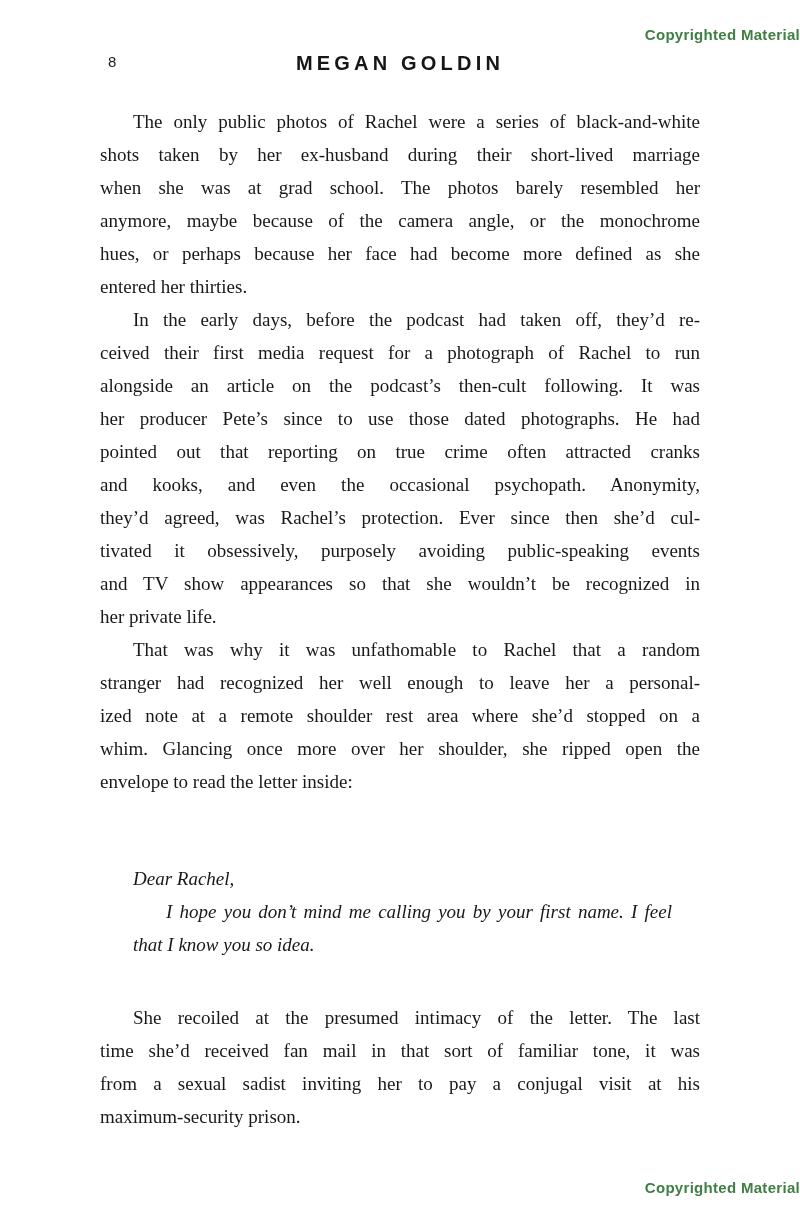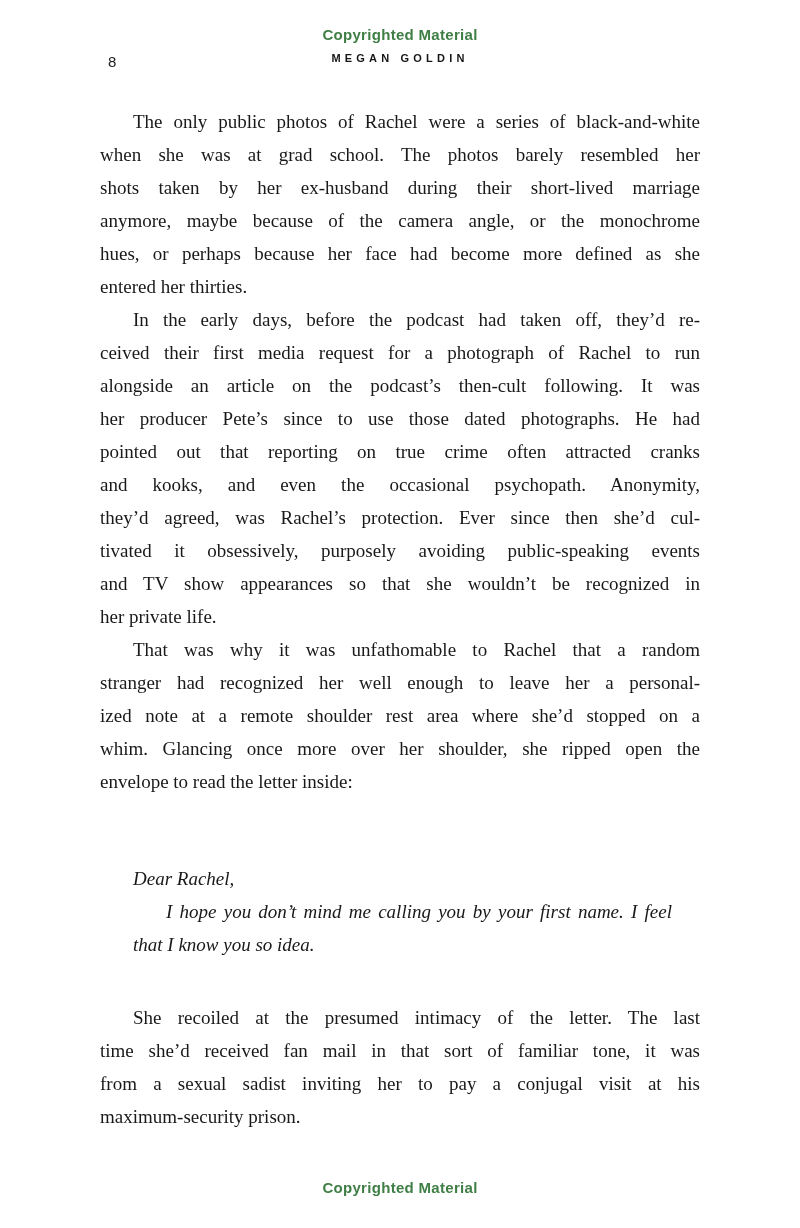--- a/index.html
+++ b/index.html
@@ -11,21 +11,21 @@
     position: relative;
     width: 800px;
     height: 1228px;
     background: #ffffff;
     overflow: hidden;
   }
   .copyright {
     position: absolute;
     left: 0;
     right: 0;
-    text-align: center;
+    text-align: right;
     font-family: "Liberation Sans", sans-serif;
     font-size: 15px;
     font-weight: 700;
     letter-spacing: 0.3px;
     color: var(--copyright-green, #3f7e44);
   }
   .copyright.top { top: 26px; }
   .copyright.bottom { top: 1179px; }
 
   .running-header {
@@ -41,21 +41,21 @@
     top: 1px;
     font-family: "Liberation Sans", sans-serif;
     font-size: 15px;
     font-weight: 400;
     color: #1c1c1c;
   }
   .author {
     display: block;
     text-align: center;
     font-family: "Liberation Sans", sans-serif;
-    font-size: 11px;
+    font-size: 20px;
     font-weight: 700;
     letter-spacing: 4.2px;
     color: #161616;
   }
 
   .body-text {
     position: absolute;
     top: 105px;
     left: 100px;
     width: 600px;
@@ -85,22 +85,22 @@
   <div class="copyright top">Copyrighted Material</div>
 
   <div class="running-header">
     <span class="pagenum">8</span>
     <span class="author">MEGAN GOLDIN</span>
   </div>
 
   <div class="body-text" id="body-text">
       <div class="para normal">
         <div class="line j ind">The only public photos of Rachel were a series of black-and-white</div>
+        <div class="line j">shots taken by her ex-husband during their short-lived marriage</div>
         <div class="line j">when she was at grad school. The photos barely resembled her</div>
-        <div class="line j">shots taken by her ex-husband during their short-lived marriage</div>
         <div class="line j">anymore, maybe because of the camera angle, or the monochrome</div>
         <div class="line j">hues, or perhaps because her face had become more defined as she</div>
         <div class="line">entered her thirties.</div>
       </div>
       <div class="para normal">
         <div class="line j ind">In the early days, before the podcast had taken off, they’d re-</div>
         <div class="line j">ceived their first media request for a photograph of Rachel to run</div>
         <div class="line j">alongside an article on the podcast’s then-cult following. It was</div>
         <div class="line j">her producer Pete’s since to use those dated photographs. He had</div>
         <div class="line j">pointed out that reporting on true crime often attracted cranks</div>

